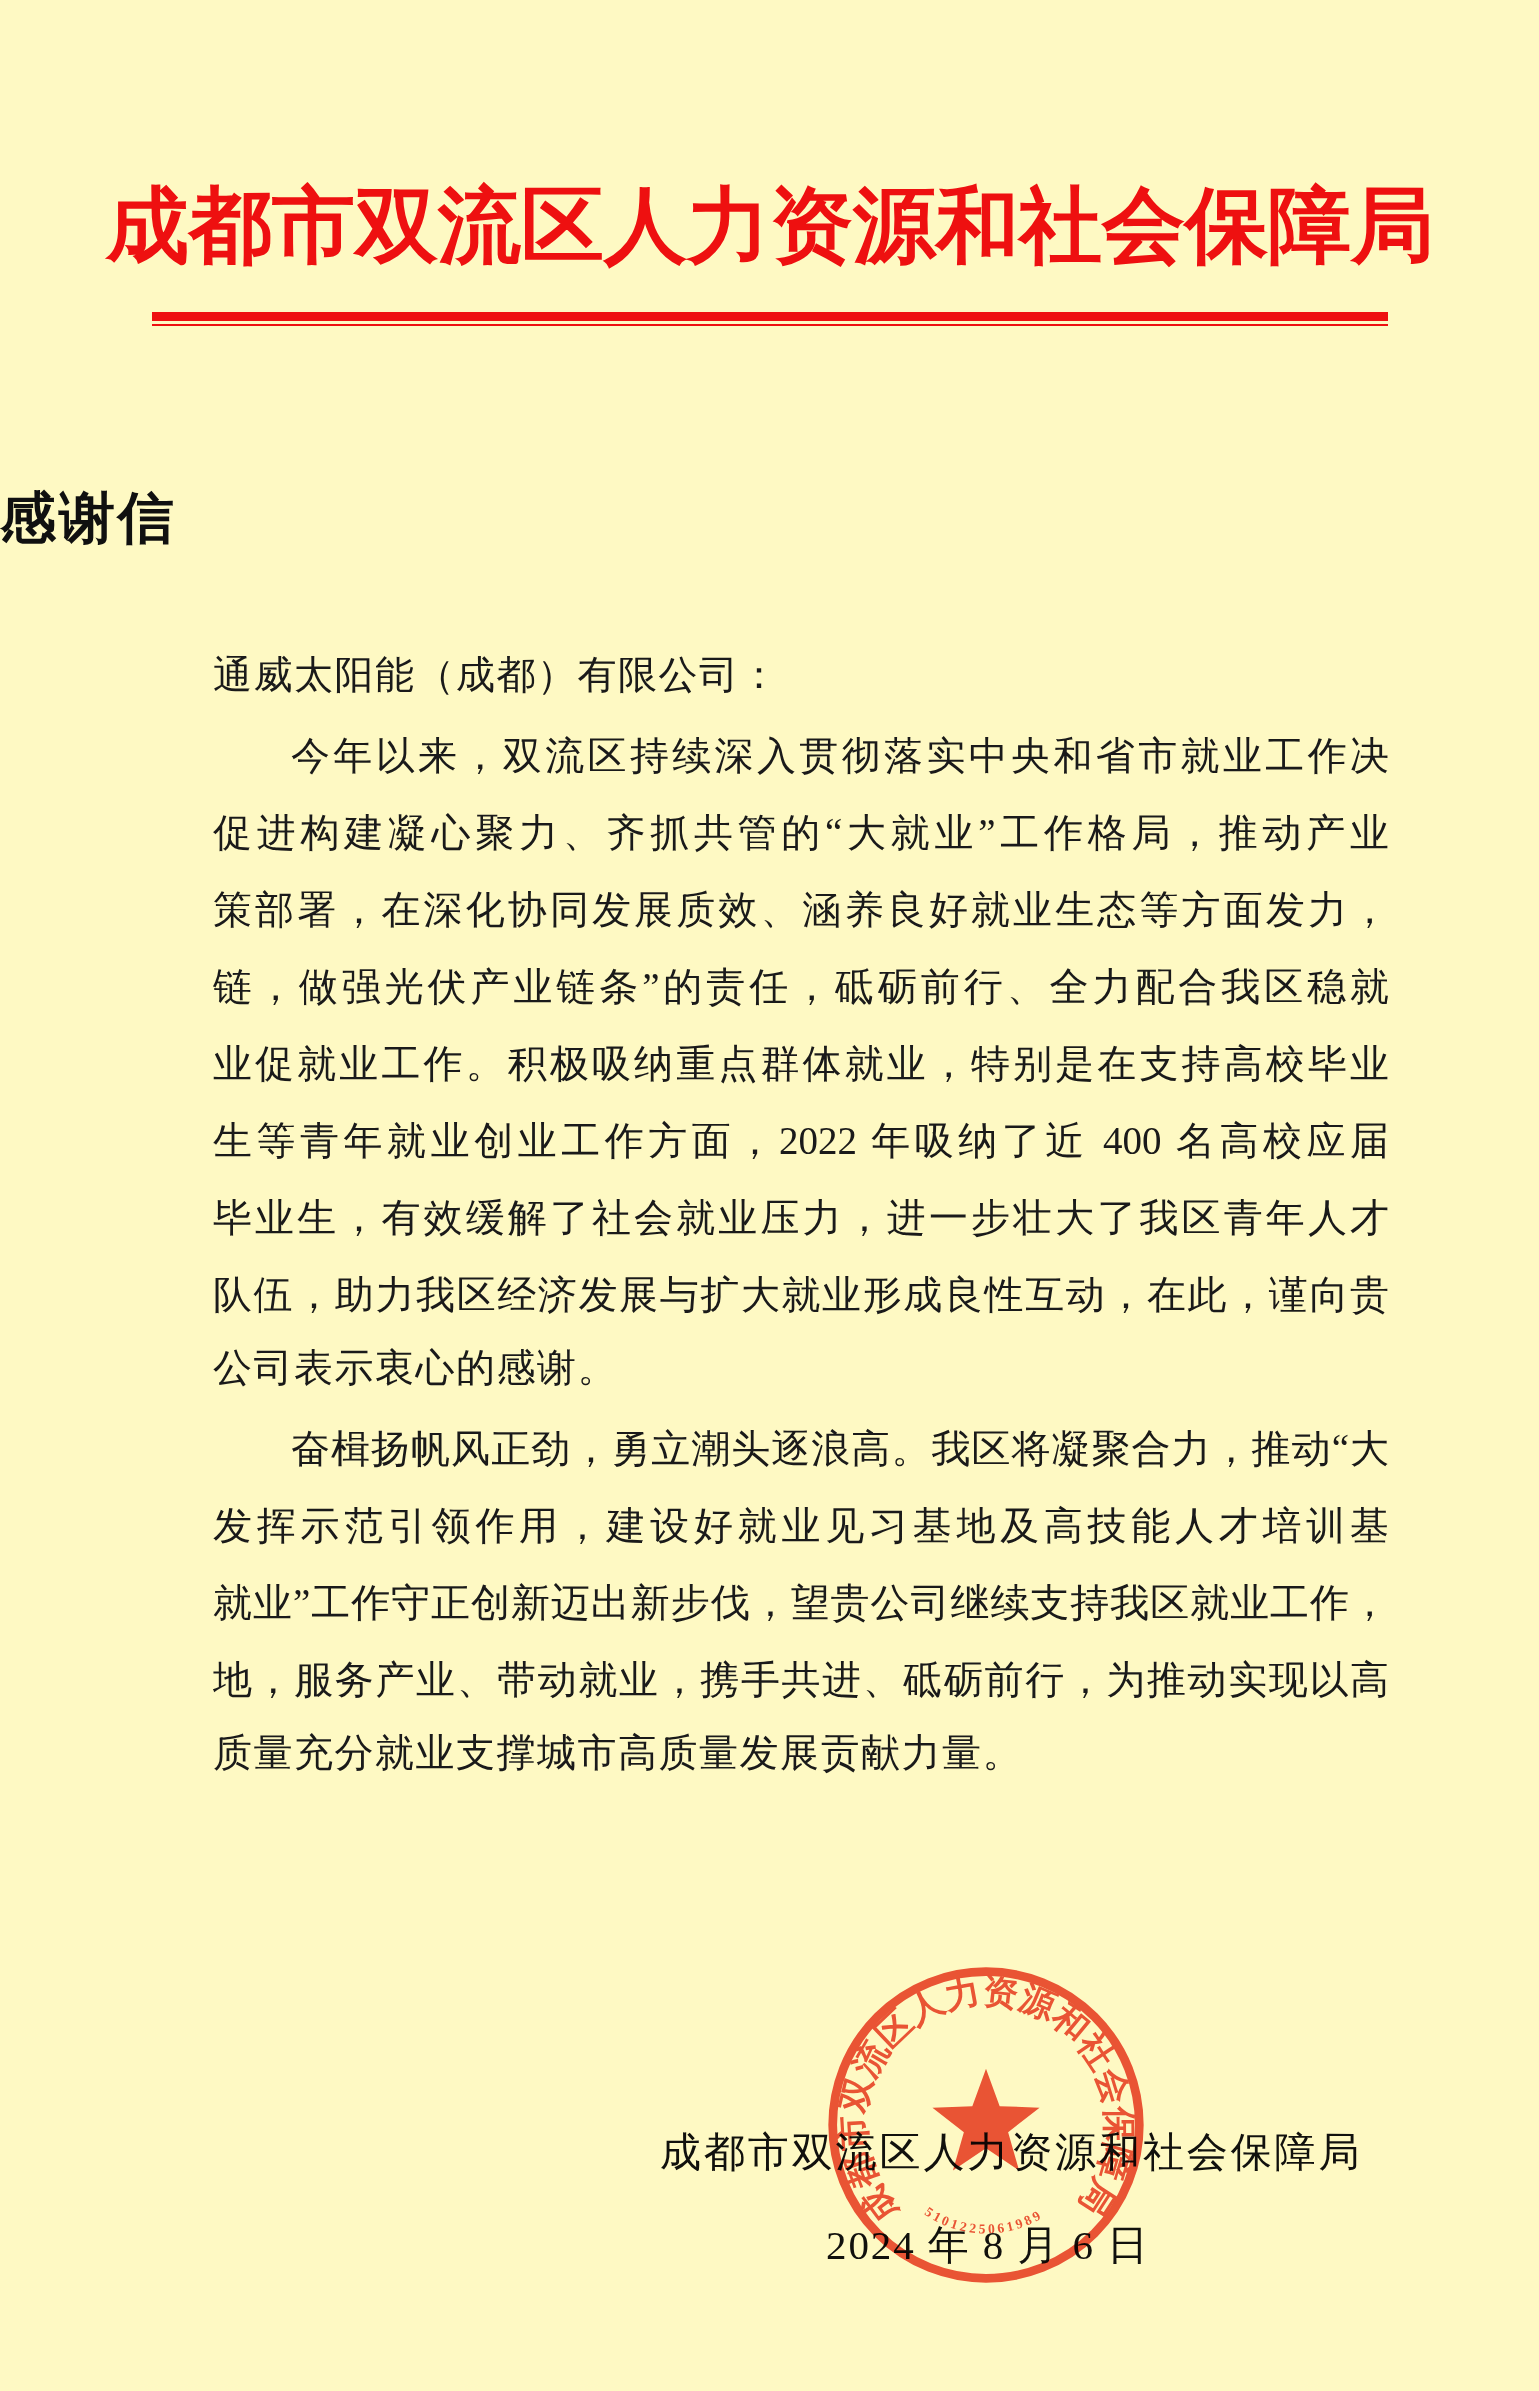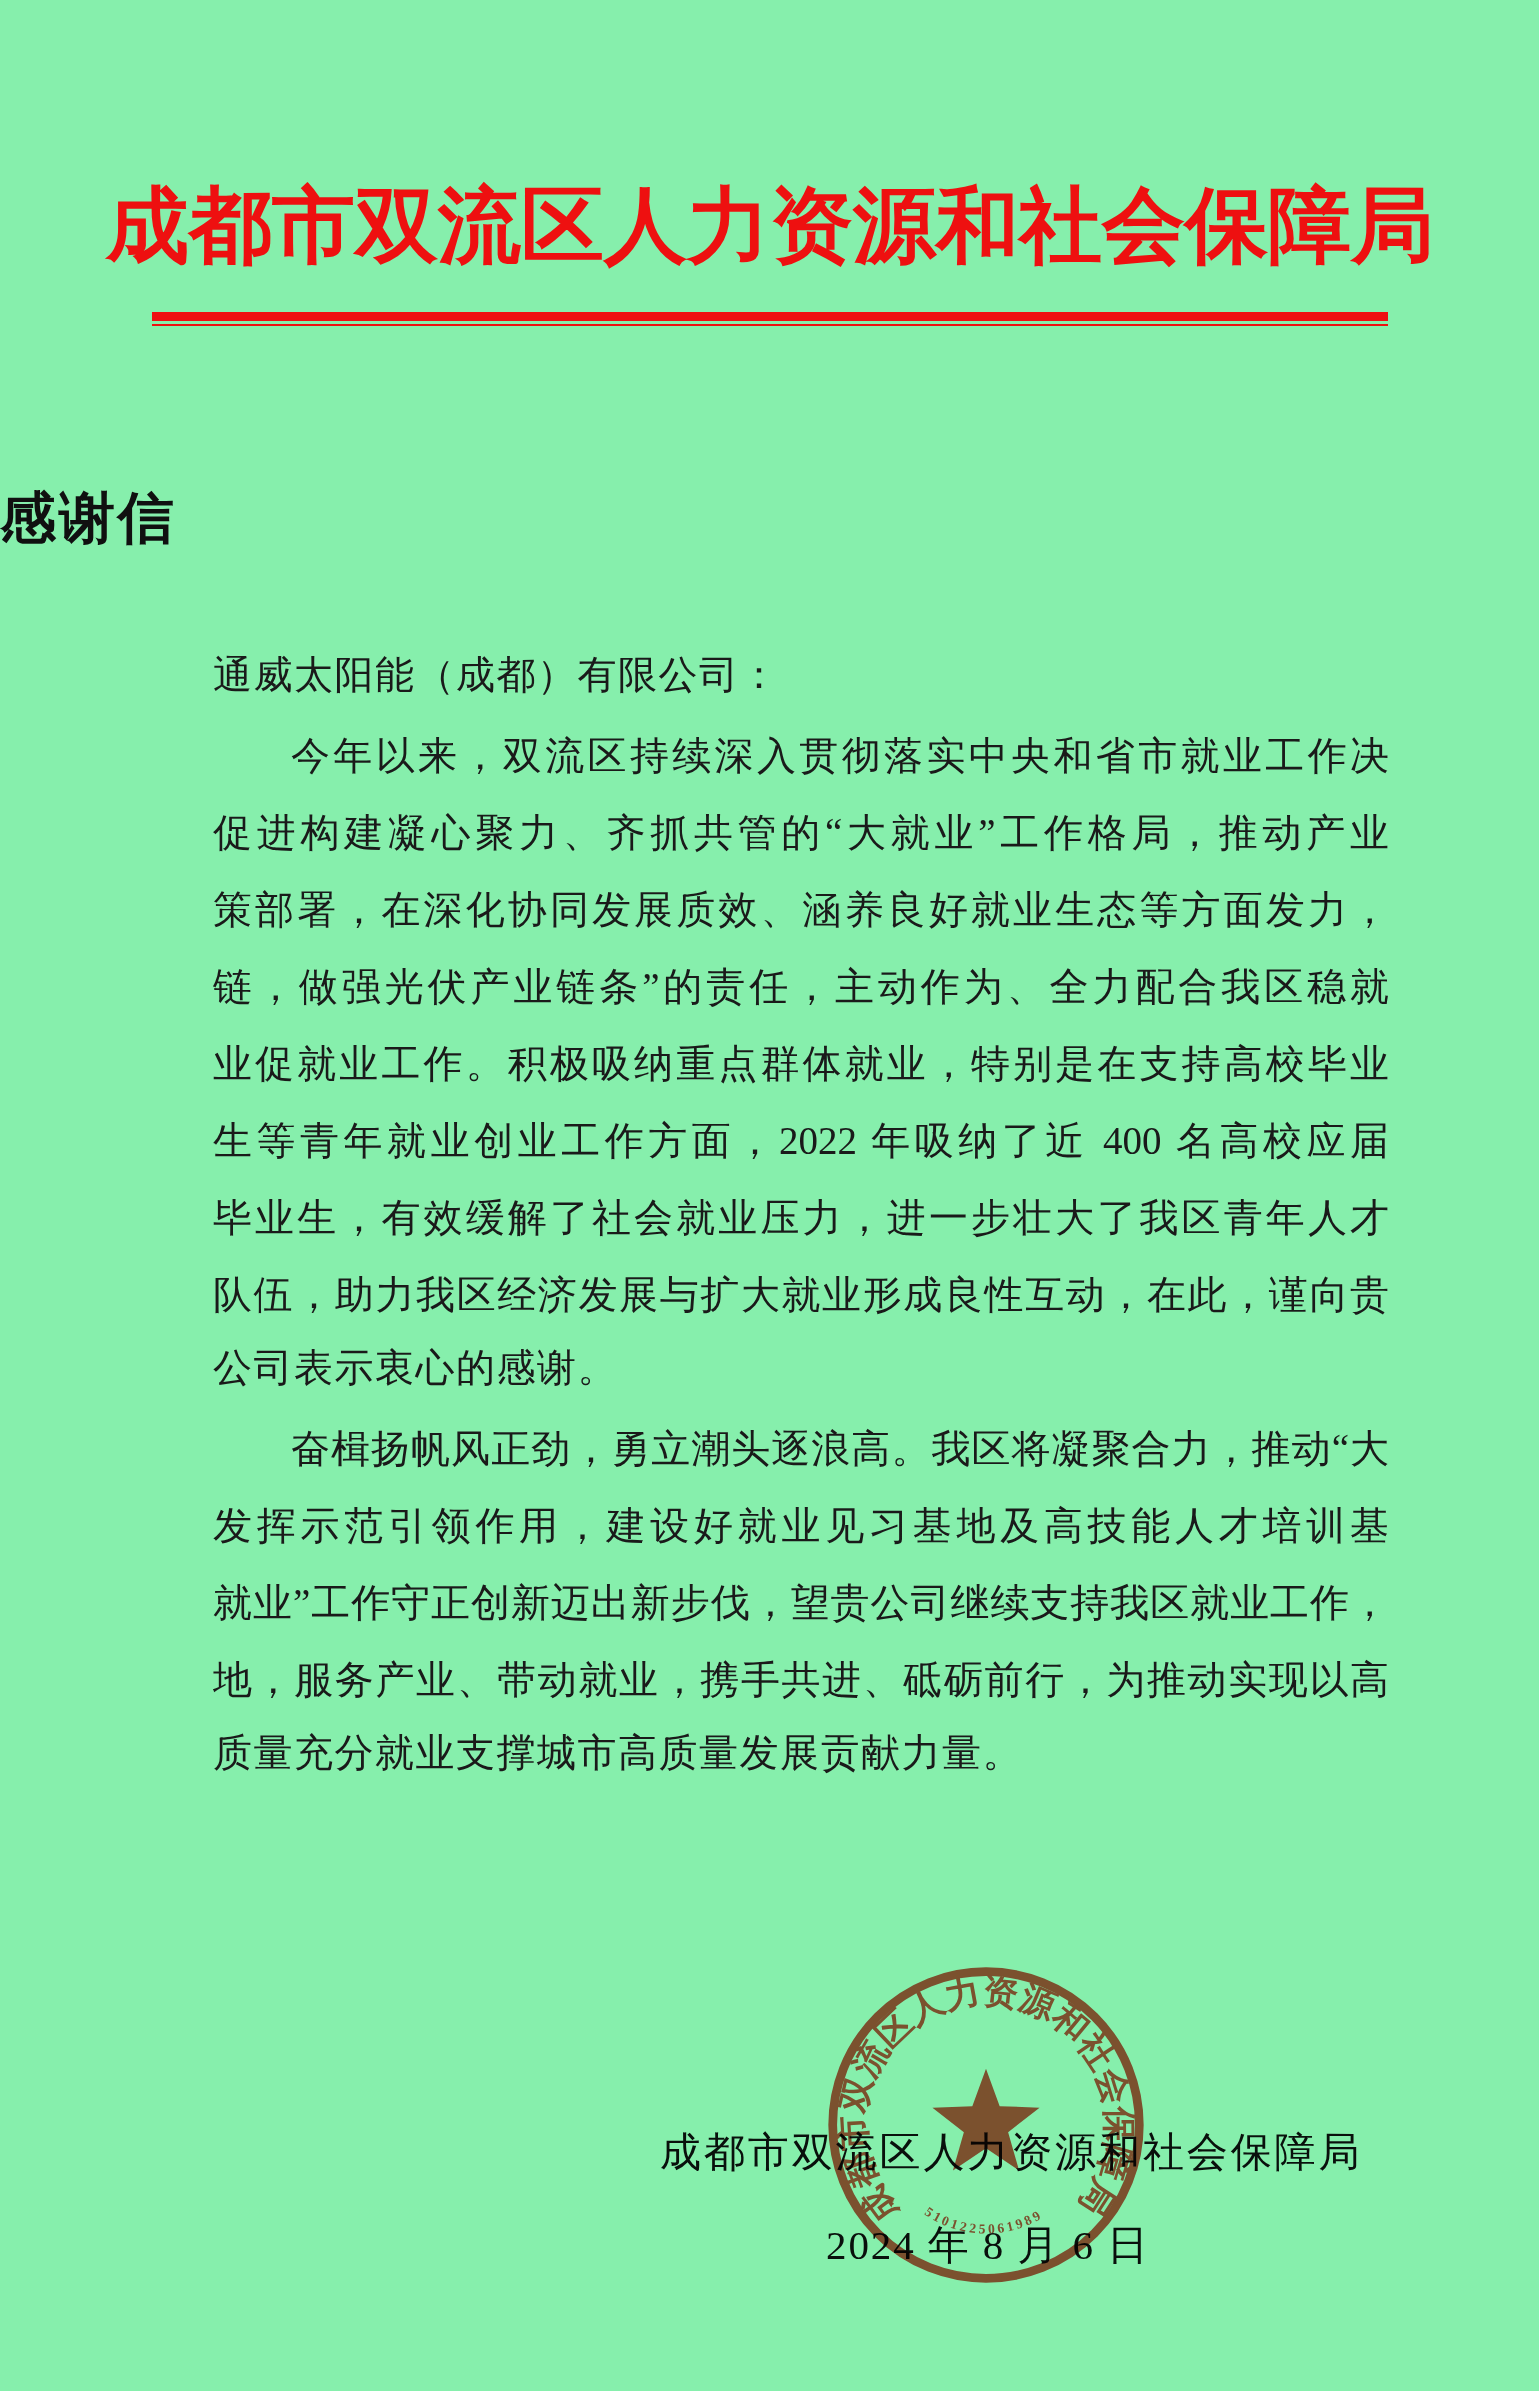--- a/index.html
+++ b/index.html
@@ -5,21 +5,21 @@
   :root{
     --header-red:#ee1010;
     --seal-red:#e8432f;
     --ink:#151515;
   }
   html,body{margin:0;padding:0;background:#ffffff;}
   .page{
     position:relative;
     width:1540px;
     height:2392px;
-    background:#86efac;
+    background:#fef9c3;
     overflow:hidden;
     font-family:"Liberation Serif", serif;
     color:var(--ink);
   }
   
   .org{
     position:absolute;
     top:171px;
     left:0;
     width:100%;
@@ -130,21 +130,21 @@
 
   <div class="body">
     <div class="line salutation">通威太阳能（成都）有限公司：</div>
     <div id="paragraphs">
         <div class="para">
           <div class="line indent">今年以来，双流区持续深入贯彻落实中央和省市就业工作决</div>
           <div class="line">促进构建凝心聚力、齐抓共管的“大就业”工作格局，推动产业</div>
           <div class="line">策部署，在深化协同发展质效、涵养良好就业生态等方面发力，</div>
         </div>
         <div class="para">
-          <div class="line">链，做强光伏产业链条”的责任，主动作为、全力配合我区稳就</div>
+          <div class="line">链，做强光伏产业链条”的责任，砥砺前行、全力配合我区稳就</div>
           <div class="line">业促就业工作。积极吸纳重点群体就业，特别是在支持高校毕业</div>
           <div class="line">生等青年就业创业工作方面，2022 年吸纳了近 400 名高校应届</div>
           <div class="line">毕业生，有效缓解了社会就业压力，进一步壮大了我区青年人才</div>
           <div class="line">队伍，助力我区经济发展与扩大就业形成良性互动，在此，谨向贵</div>
           <div class="line para-end">公司表示衷心的感谢。</div>
         </div>
         <div class="para">
           <div class="line indent">奋楫扬帆风正劲，勇立潮头逐浪高。我区将凝聚合力，推动“大</div>
           <div class="line">发挥示范引领作用，建设好就业见习基地及高技能人才培训基</div>
           <div class="line">就业”工作守正创新迈出新步伐，望贵公司继续支持我区就业工作，</div>

